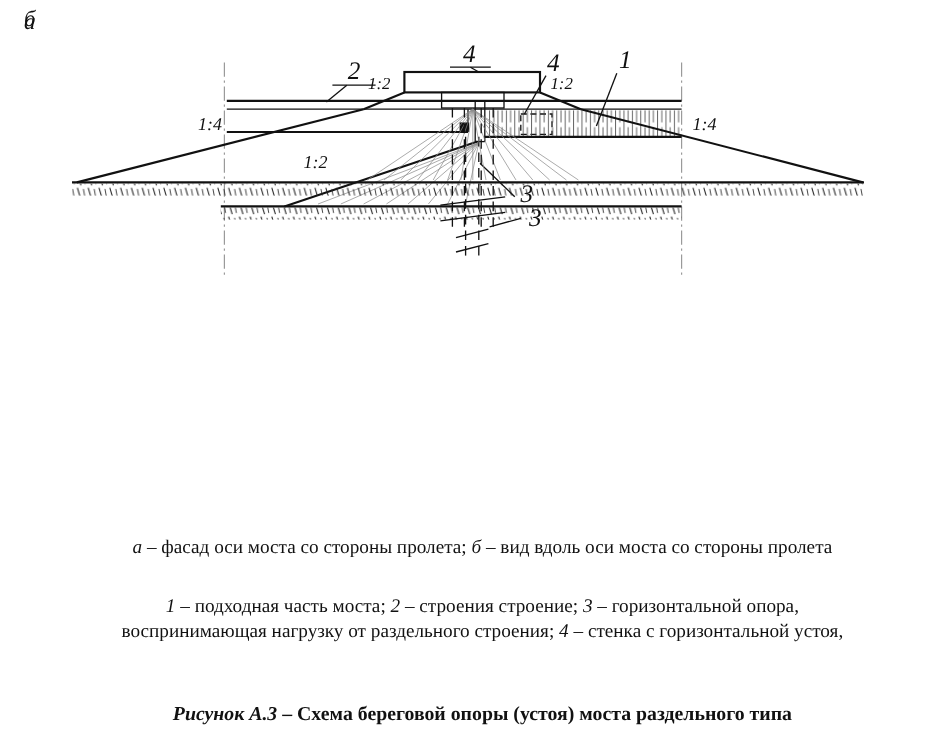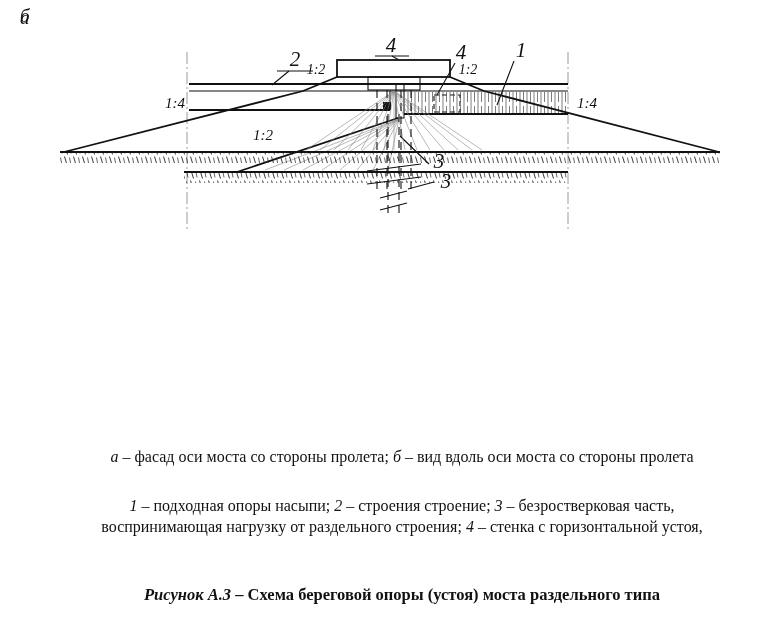--- a/index.html
+++ b/index.html
@@ -189,17 +189,17 @@
     </g>
 
     <g>
       <line class="w1" x1="408" y1="189" x2="434" y2="182"></line>
       <text class="num" x="446" y="188">3</text>
     </g>
   </svg>
 
   <div class="cap" style="top:446px"><i>а</i><span> – фасад оси моста со стороны пролета; </span><i>б</i><span> – вид вдоль оси моста со стороны пролета</span></div>
 
-  <div class="cap" style="top:495px"><i>1</i><span> – подходная опоры насыпи; </span><i>2</i><span> – строения строение; </span><i>3</i><span> – безростверковая часть,</span><br><span>воспринимающая нагрузку от раздельного строения; </span><i>4</i><span> – стенка с горизонтальной устоя,</span><br></div>
+  <div class="cap" style="top:495px"><i>1</i><span> – подходная часть моста; </span><i>2</i><span> – строения строение; </span><i>3</i><span> – горизонтальной опора,</span><br><span>воспринимающая нагрузку от раздельного строения; </span><i>4</i><span> – стенка с горизонтальной устоя,</span><br></div>
 
   <div class="cap title" style="top:584px"><i>Рисунок А.3</i><span> – Схема береговой опоры (устоя) моста раздельного типа</span></div>
 
 </div>
 
 </body></html>

